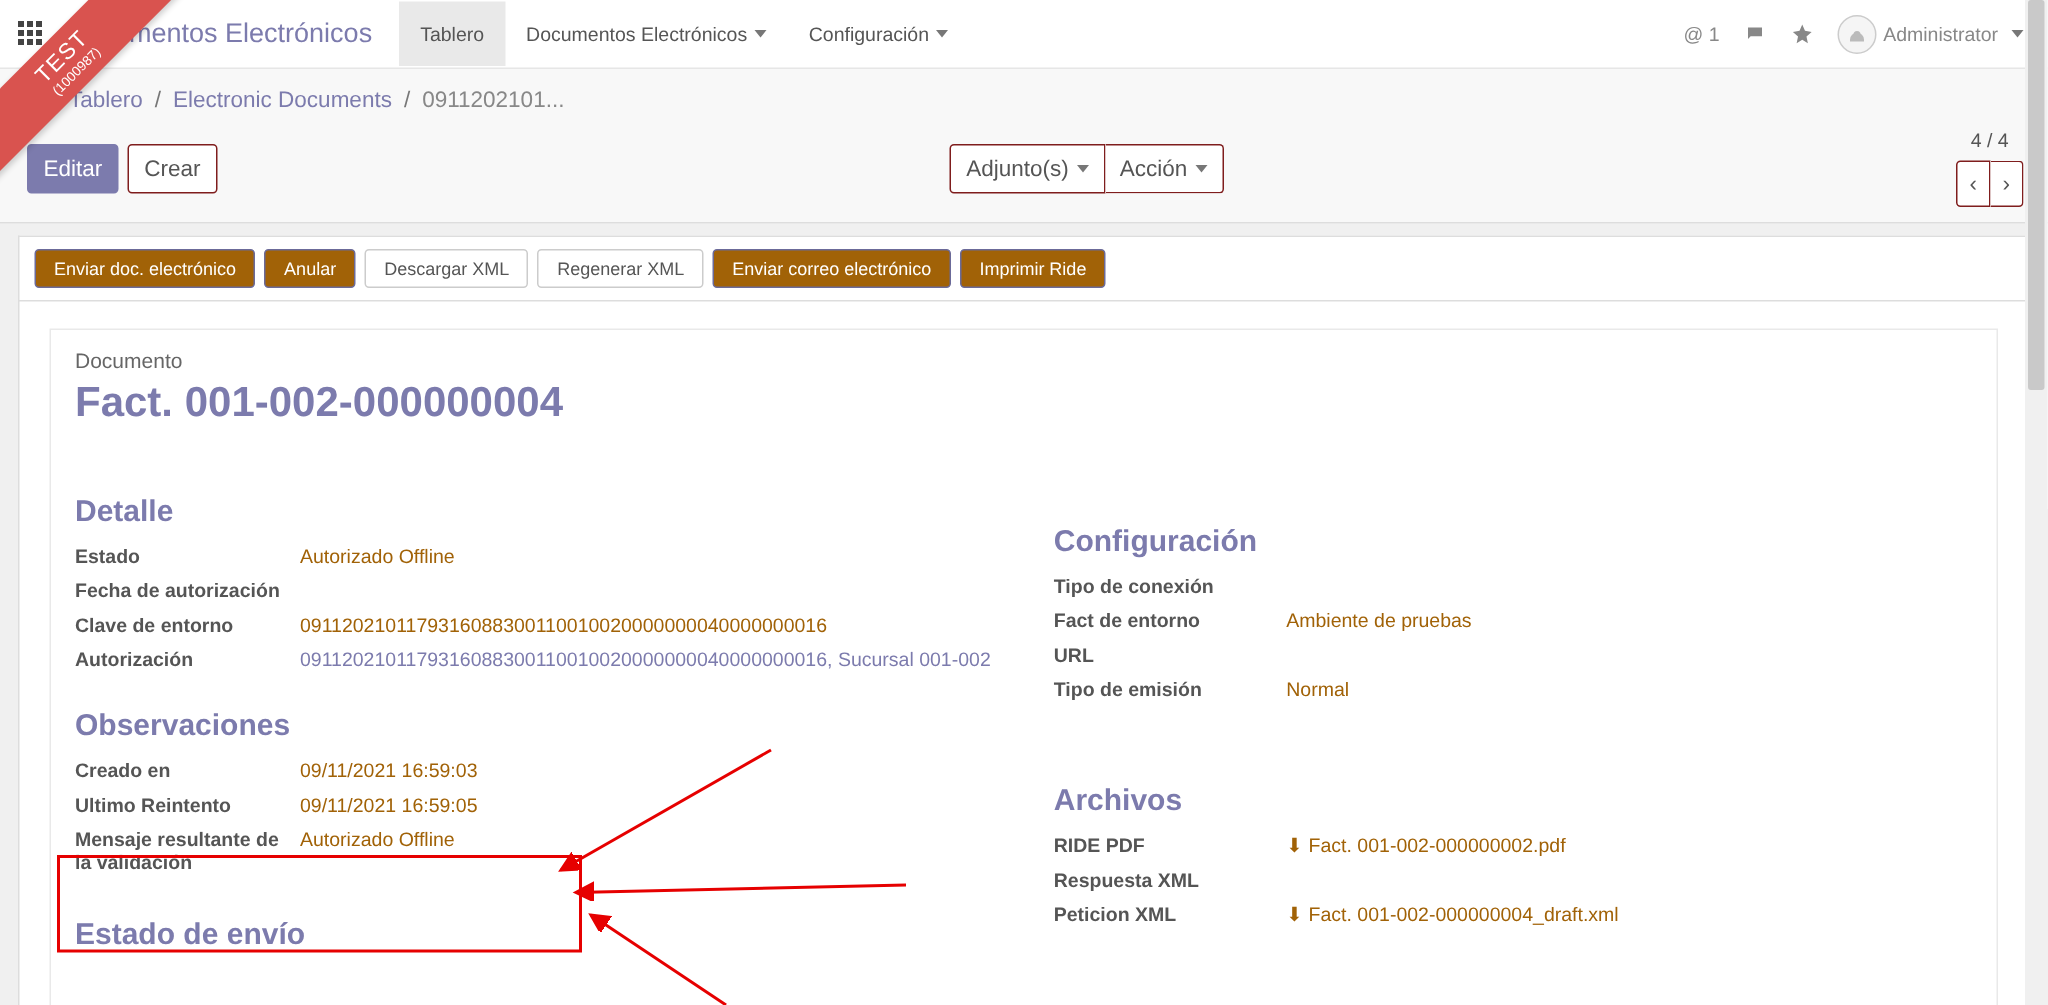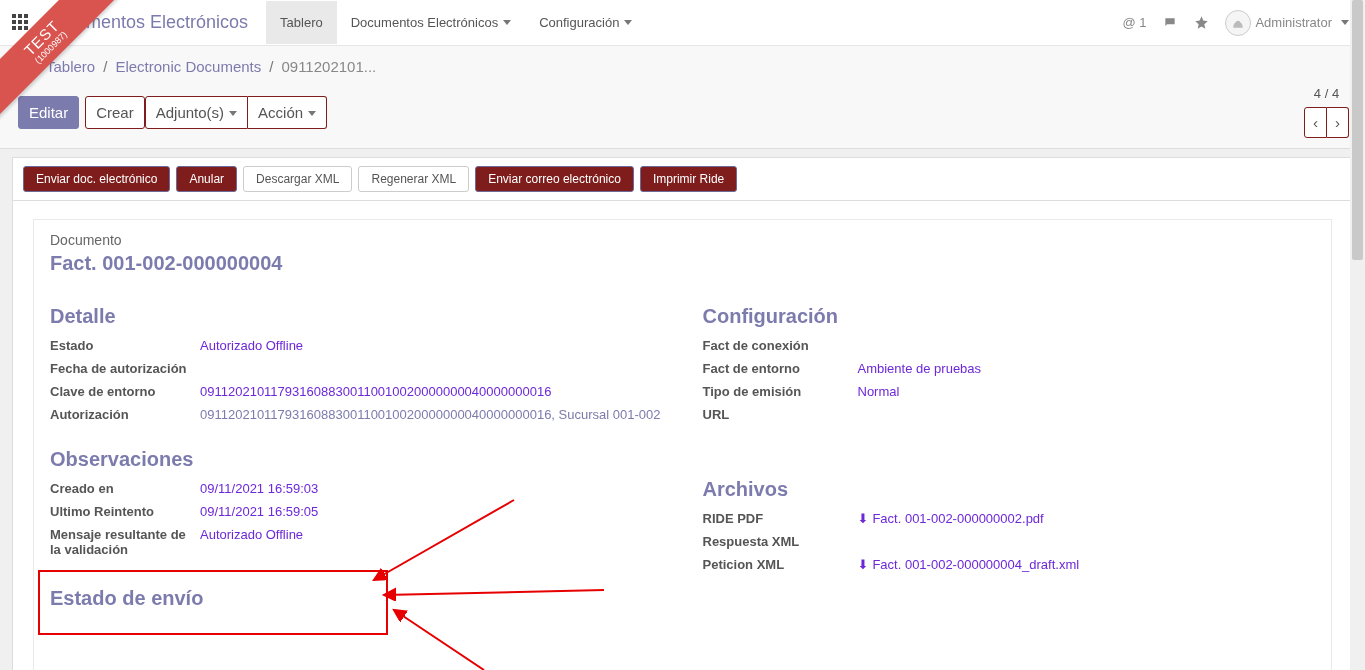--- a/index.html
+++ b/index.html
@@ -59,44 +59,44 @@
   .star-icon-svg{fill:#b94a48; flex-shrink:0;}
   .cp-row { display:flex; align-items:center;}
   .btn { display:inline-block; padding:5px 10px; font-size:15px; border:1px solid #7f1d1d;
     background:#fff; color:#555; border-radius:3px; cursor:pointer; line-height:1.4;}
   .btn.primary{background:#7c7bad; border-color:#7c7bad; color:#fff;}
   .btn-group{display:flex;}
   .btn-group .btn{border-radius:0;}
   .btn-group .btn:first-child{border-radius:3px 0 0 3px;}
   .btn-group .btn:last-child{border-radius:0 3px 3px 0; border-left:none;}
   .cp-left{display:flex; gap:6px;}
-  .cp-center{flex:1; display:flex; gap:0;}
+  .cp-center{flex:1; display:flex; justify-content:center; gap:0;}
   .cp-right{display:flex; align-items:center; gap:6px; color:#555; font-size:13px;flex-direction:column;}
   .pager-btn{padding:4px 8px;}
 
   
   .statusbar{ background:#fff; border:1px solid #ddd; border-bottom:none;
     margin:8px 12px 0 12px; padding:8px 10px; display:flex; gap:6px; flex-wrap:wrap;}
   .sb-btn{ padding:5px 12px; font-size:12px; border:1px solid #6b6a99;
-    background:#7f1d1d; color:#fff; border-radius:3px; cursor:pointer;}
+    background:#a16207; color:#fff; border-radius:3px; cursor:pointer;}
   .sb-btn.light{ background:#fff; color:#555; border-color:#ccc;}
 
   
   .sheet-wrap{ margin:0 12px 0 12px; background:#fff; border:1px solid #ddd;
     padding:18px 20px 10px 20px; height:502px; overflow:hidden;}
   .inner-sheet{border:1px solid #e9e9e9; background:#fff; padding:12px 16px 18px 16px; height:100%; position:relative;}
   .doc-label{color:#666; font-size:14px; margin-bottom:4px;}
-  .doc-title{color:#7c7bad; font-size:20px; font-weight:bold; margin-bottom:24px;}
-
-  .cols{display:flex; gap:40px;}
+  .doc-title{color:#7c7bad; font-size:28px; font-weight:bold; margin-bottom:40px;}
+
+  .cols{display:flex; gap:40px;align-items:center;}
   .col{flex:1;}
   .section-title{color:#7c7bad; font-size:20px; font-weight:600; margin:6px 0 6px 0;}
   .field-row{display:flex; padding:4px 0; font-size:13px;}
   .field-row .label{flex:0 0 150px; font-weight:600; color:#555;}
-  .field-row .value{flex:1; color:#6d28d9; word-break:break-word;}
+  .field-row .value{flex:1; color:#a16207; word-break:break-word;}
   .col-right .field-row .label{flex:0 0 155px;}
   .file-link{color:#7c7bad; cursor:pointer;}
   .file-link .dl-icon{margin-right:4px;}
 
   
   .highlight-box{
     position:absolute;
     left:4px; top:350px;
     width:350px; height:65px;
     border:2px solid #e60000;
@@ -262,34 +262,34 @@
             <div class="label">Mensaje resultante de la validación</div>
             <div class="value">Autorizado Offline</div>
           </div>
 
         <div class="section-title" style="margin-top:26px;">Estado de envío</div>
       </div>
 
       <div class="col col-right" style="flex:1;">
         <div class="section-title">Configuración</div>
         <div class="field-row">
-            <div class="label">Fact de conexión</div>
+            <div class="label">Tipo de conexión</div>
             <div class="value"></div>
           </div>
         <div class="field-row">
             <div class="label">Fact de entorno</div>
             <div class="value">Ambiente de pruebas</div>
           </div>
         <div class="field-row">
+            <div class="label">URL</div>
+            <div class="value"></div>
+          </div>
+        <div class="field-row">
             <div class="label">Tipo de emisión</div>
             <div class="value">Normal</div>
-          </div>
-        <div class="field-row">
-            <div class="label">URL</div>
-            <div class="value"></div>
           </div>
 
         <div class="section-title" style="margin-top:52px;">Archivos</div>
         <div class="field-row">
             <div class="label">RIDE PDF</div>
           <div class="value file-link"><span class="dl-icon">⬇</span><span>Fact. 001-002-000000002.pdf</span></div>
           </div>
         <div class="field-row">
             <div class="label">Respuesta XML</div>
             <div class="value"></div>

